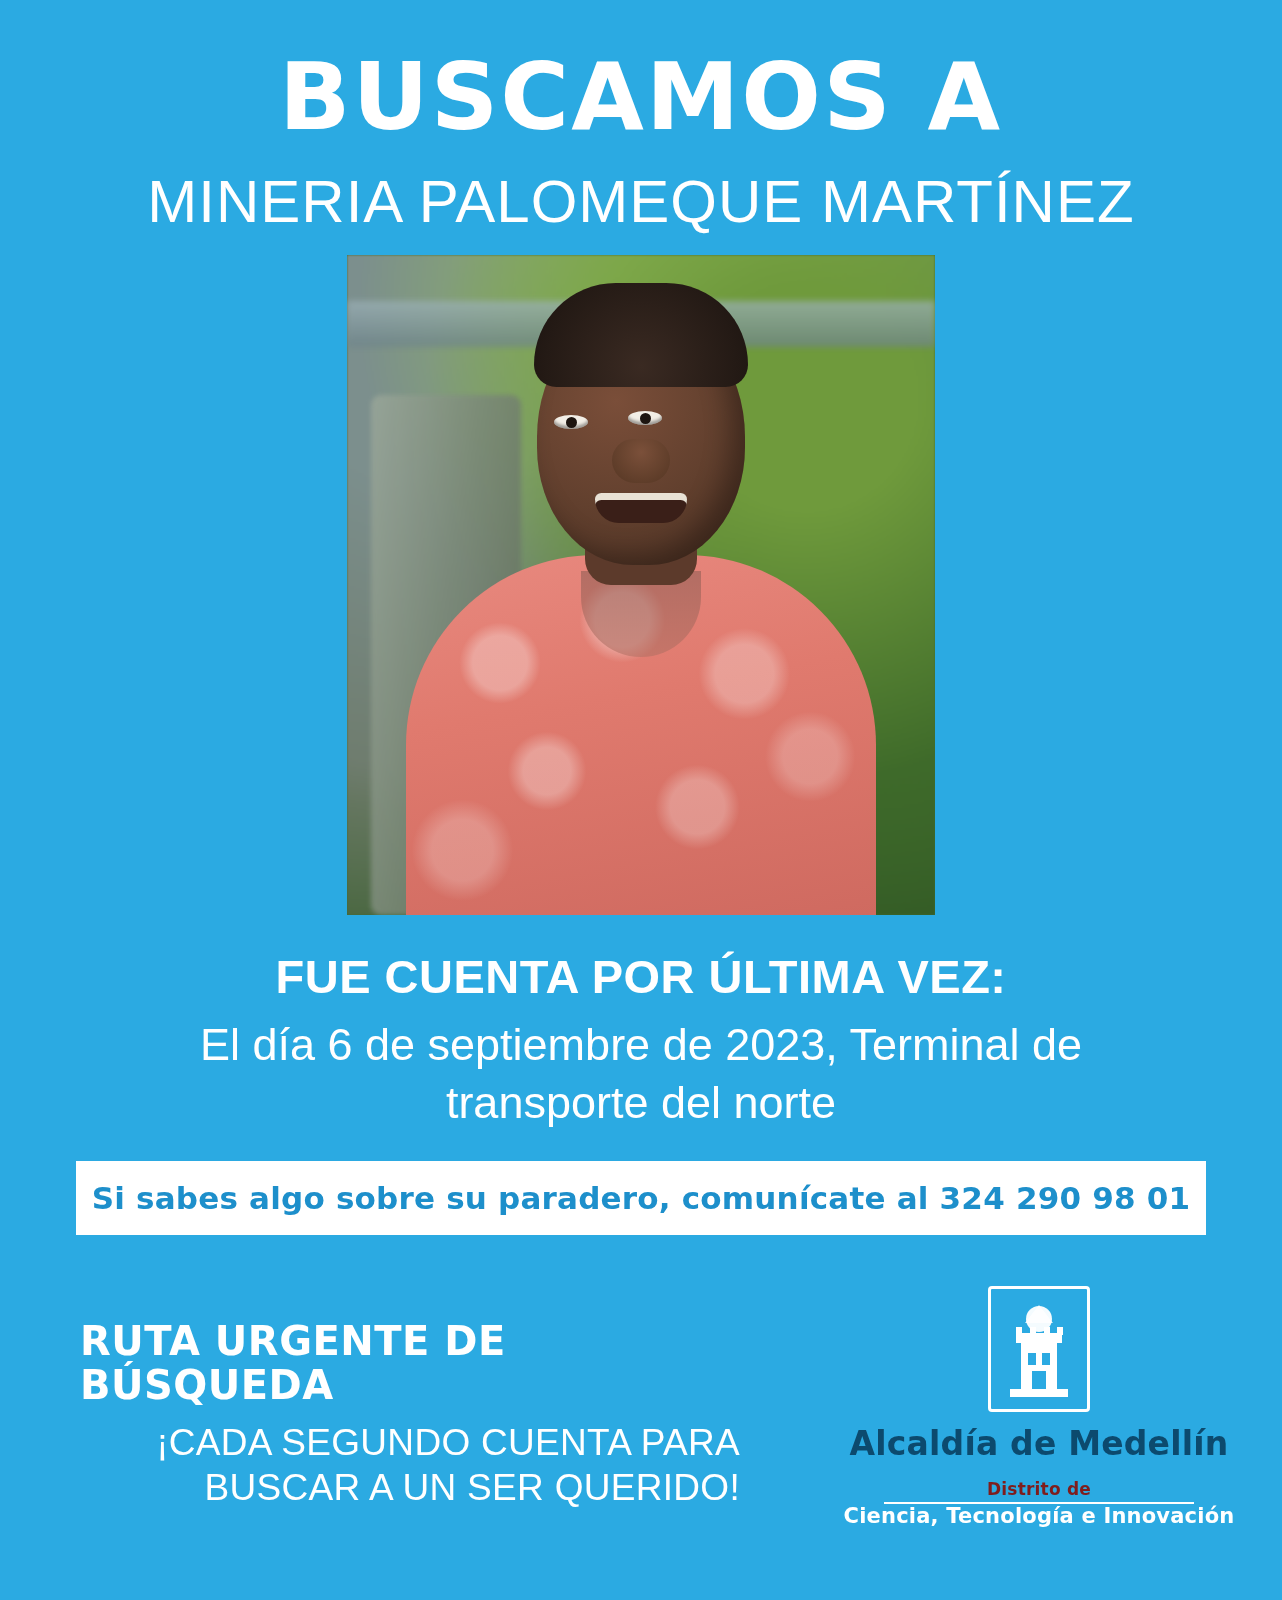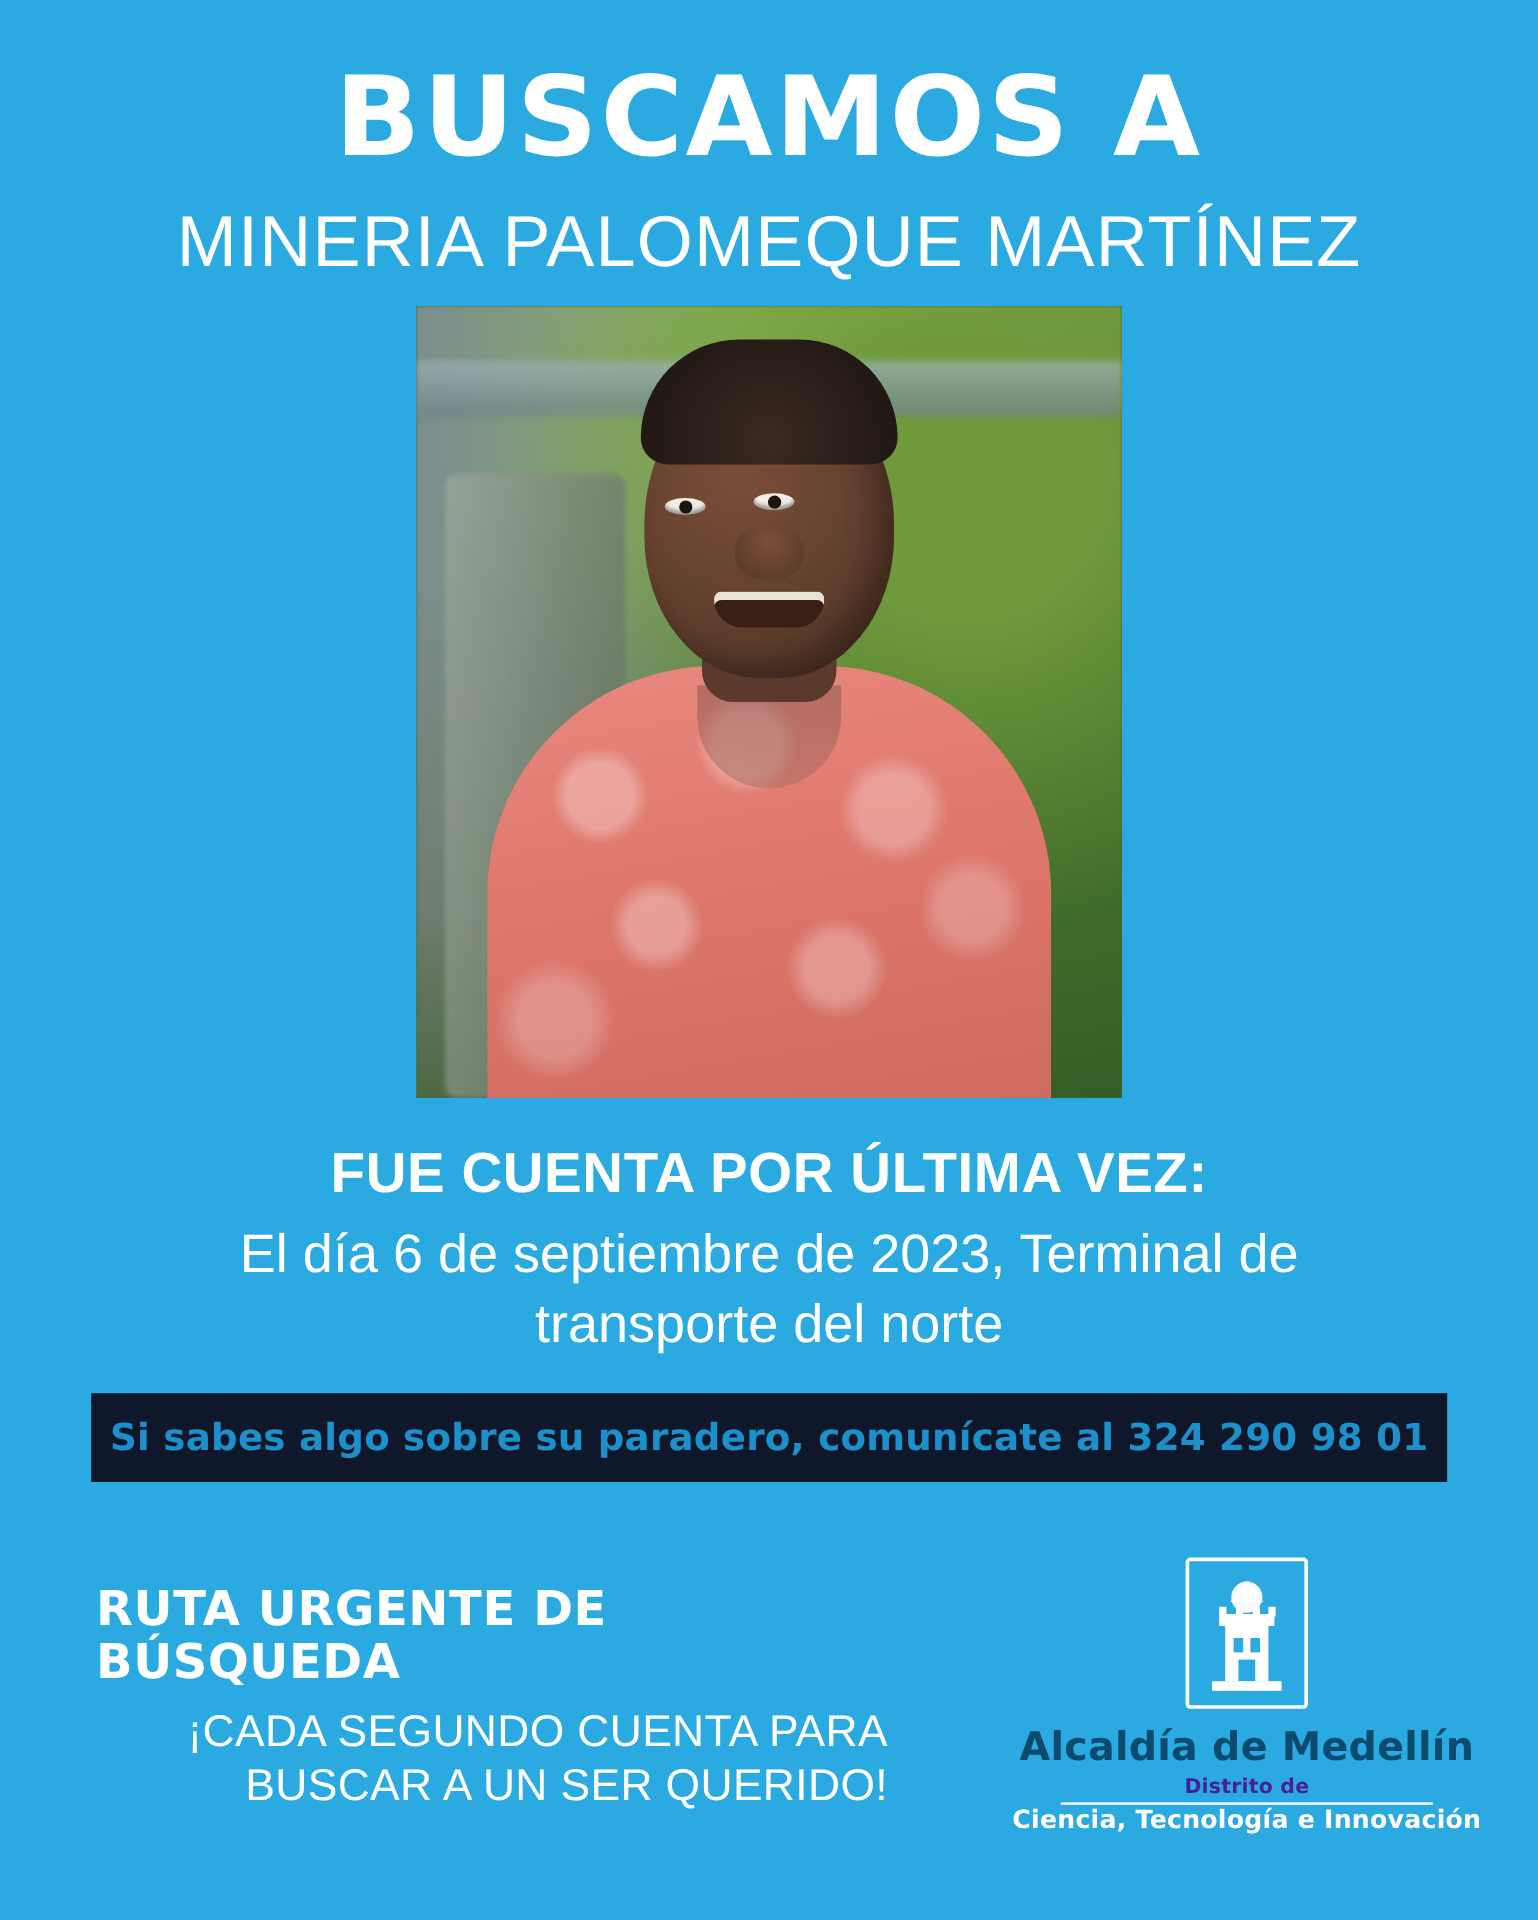--- a/index.html
+++ b/index.html
@@ -228,21 +228,21 @@
     font-weight: 400;
     font-size: 45px;
     line-height: 1.28;
     text-align: center;
   }
 
   .contact-bar {
     margin-top: 30px;
     width: 1130px;
     height: 74px;
-    background: #0f172a;
+    background: #ffffff;
     display: flex;
     align-items: center;
     justify-content: center;
   }
   .contact-text {
     color: #1D8FCB;
     font-family: "DejaVu Sans", sans-serif;
     font-weight: 700;
     font-size: 31px;
     letter-spacing: .2px;
@@ -306,22 +306,22 @@
   .brand-name {
     margin-top: 12px;
     color: #0c4a6e;
     font-family: "DejaVu Sans", sans-serif;
     font-weight: 700;
     font-size: 33px;
     letter-spacing: .2px;
     white-space: nowrap;
   }
   .brand-sub1 {
-    margin-top: 4px;
-    color: #4c1d95;
+    margin-top: 16px;
+    color: #7f1d1d;
     font-family: "DejaVu Sans", sans-serif;
     font-weight: 700;
     font-size: 17px;
     letter-spacing: .2px;
   }
   .rule-row {
     margin-top: 3px;
     width: 310px;
     display: flex;
     align-items: center;

